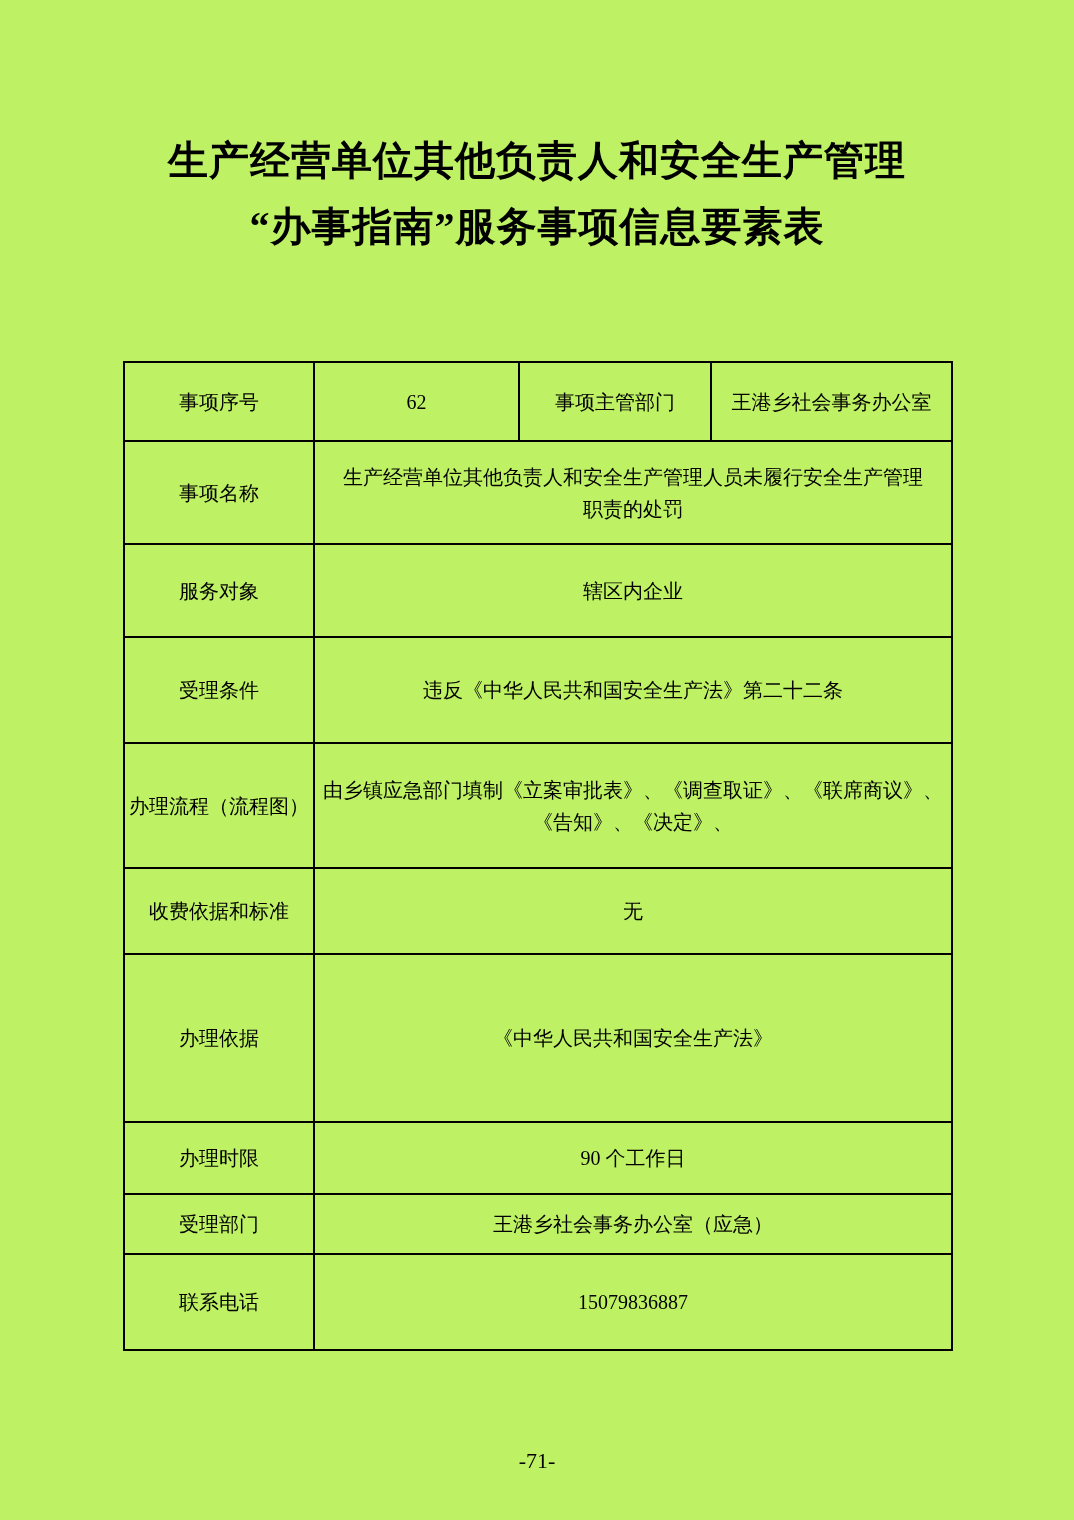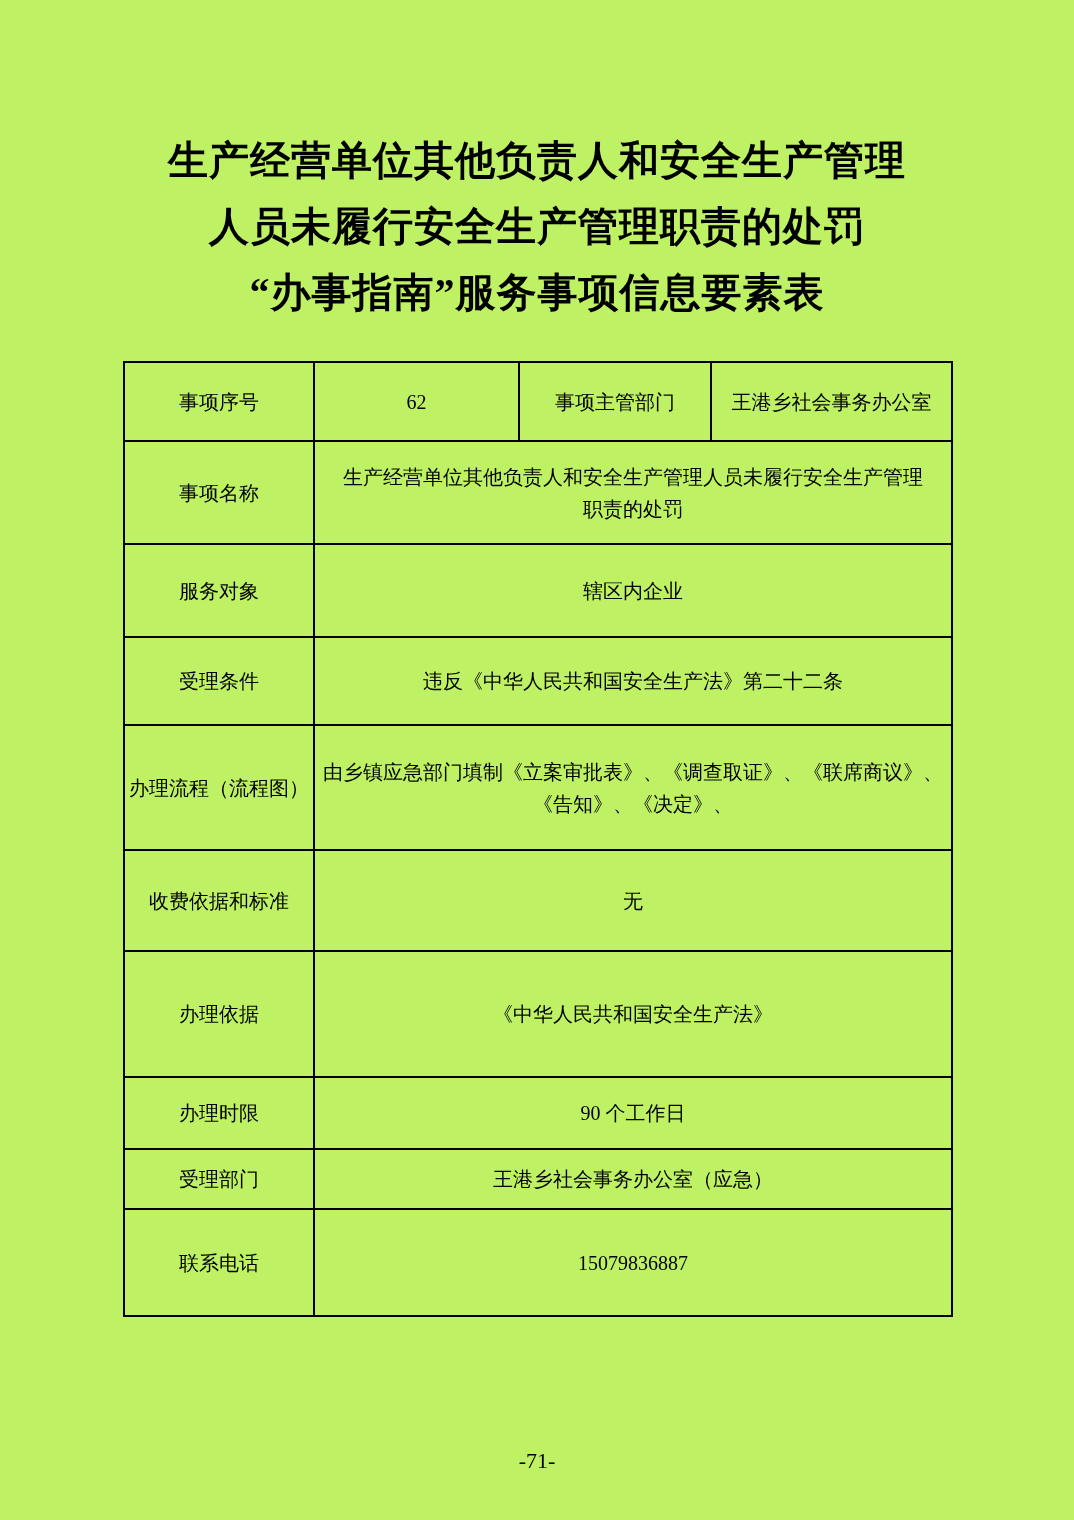--- a/index.html
+++ b/index.html
@@ -49,44 +49,43 @@
     padding: 2px 2px;
     margin-left: 28px;
   }
   .info-table td.value-cell {
     white-space: pre-line;
     margin-left: 20px;
   }
   tr.r1  { height: 79px; }
   tr.r2  { height: 103px; }
   tr.r3  { height: 93px; }
-  tr.r4  { height: 88px; }
+  tr.r4  { height: 106px; }
   tr.r5  { height: 125px; font-family: Liberation Serif, serif; }
-  tr.r6  { height: 101px; }
-  tr.r7  { height: 126px; }
+  tr.r6  { height: 86px; }
+  tr.r7  { height: 168px; }
   tr.r8  { height: 72px; }
   tr.r9  { height: 60px; }
-  tr.r10 { height: 107px; }
+  tr.r10 { height: 96px; }
   .page-footer {
     position: absolute;
     top: 1448px;
     left: 0;
     width: 100%;
     text-align: center;
     font-size: 22px;
   }
 </style>
 </head>
 <body>
 
 <div class="page">
 
   <h1 class="doc-title">
     <div>生产经营单位其他负责人和安全生产管理</div>
-    <div>人员未履行安全生产管理职责的处罚</div>
     <div>“办事指南”服务事项信息要素表</div>
   </h1>
 
   <table class="info-table">
     <colgroup>
       <col style="width:190px">
       <col style="width:205px">
       <col style="width:192px">
       <col style="width:241px">
     </colgroup>

